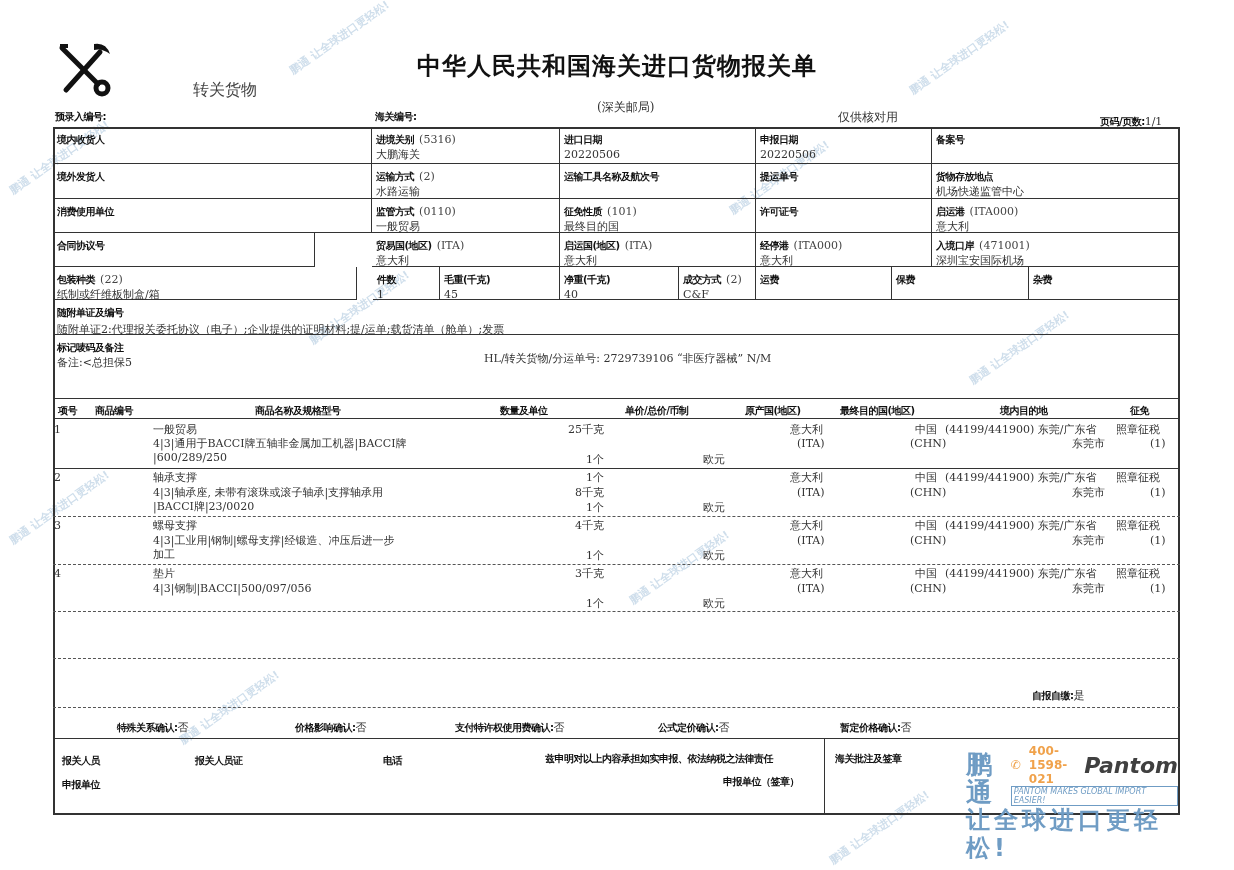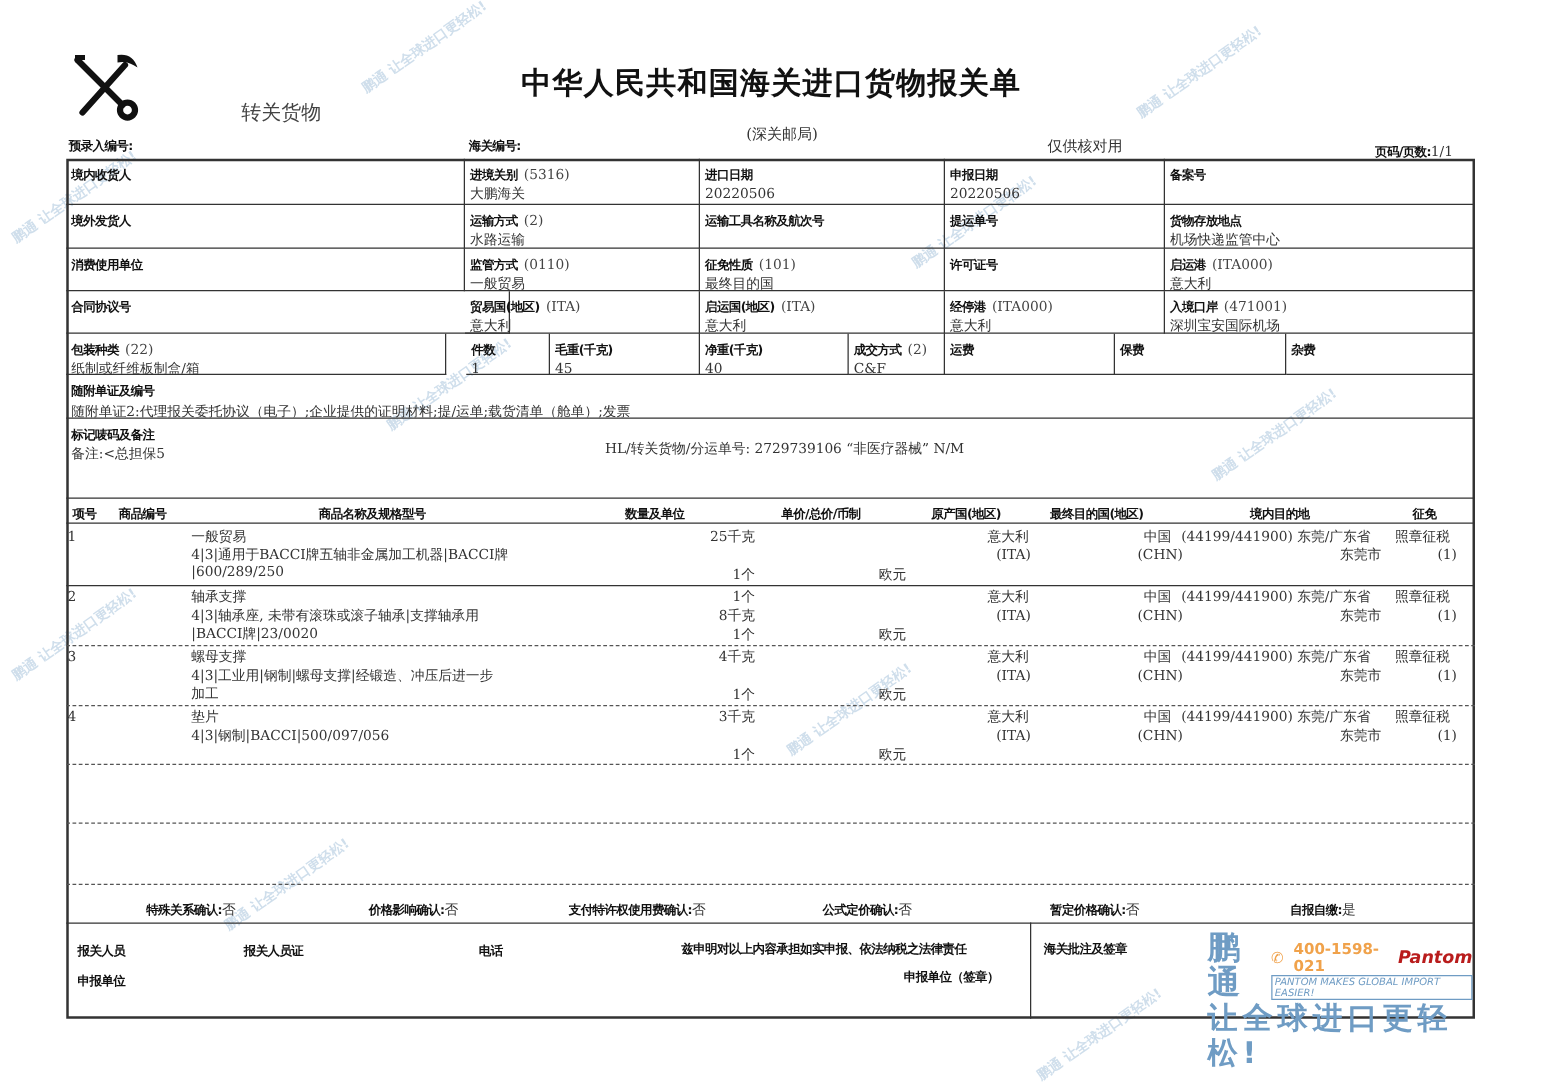--- a/index.html
+++ b/index.html
@@ -15,21 +15,21 @@
   .cell .lbl{display:inline;}
   .cell .val{display:block;line-height:15px;}
   .hline{position:absolute;border-top:1.5px solid #333;}
   .dline{position:absolute;border-top:1.5px dashed #555;}
   .th{position:absolute;top:404px;font-family:"DejaVu Sans","Liberation Sans",sans-serif;font-weight:bold;font-size:10px;color:#111;letter-spacing:-0.5px;}
   .r{position:absolute;font-size:11px;color:#333;white-space:nowrap;line-height:14px;}
   .wm{position:absolute;font-family:"DejaVu Sans","Liberation Sans",sans-serif;font-weight:bold;color:#a8c4dc;opacity:0.55;transform:rotate(-35deg);font-size:11px;pointer-events:none;}
   .stamp{left:918px;top:744px;width:260px;height:64px;}
   .stamp .cn{font-family:"DejaVu Sans","Liberation Sans",sans-serif;font-weight:bold;color:#6f9cc4;margin-left:48px;}
   .stamp .phone{color:#f0a24b;font-family:"DejaVu Sans","Liberation Sans",sans-serif;font-weight:bold;font-size:12px;}
-  .stamp .brand{color:#b91c1c;font-family:"DejaVu Sans","Liberation Sans",sans-serif;font-weight:bold;font-style:italic;font-size:14px;}
+  .stamp .brand{color:#404040;font-family:"DejaVu Sans","Liberation Sans",sans-serif;font-weight:bold;font-style:italic;font-size:22px;}
   .stamp .tag{color:#6f9cc4;font-family:"DejaVu Sans","Liberation Sans",sans-serif;font-style:italic;font-size:8px;border:1px solid #6f9cc4;padding:0 2px;}
 </style>
 </head>
 <body>
 
 <div class="wm" style="left:280px;top:30px">鹏通 让全球进口更轻松!</div>
 <div class="wm" style="left:900px;top:50px">鹏通 让全球进口更轻松!</div>
 <div class="wm" style="left:0px;top:150px">鹏通 让全球进口更轻松!</div>
 <div class="wm" style="left:720px;top:170px">鹏通 让全球进口更轻松!</div>
 <div class="wm" style="left:300px;top:300px">鹏通 让全球进口更轻松!</div>
@@ -75,21 +75,21 @@
 <div class="cell" style="left:560px;top:164px;width:196px;height:35px"><span class="lbl">运输工具名称及航次号</span></div>
 <div class="cell" style="left:756px;top:164px;width:176px;height:35px"><span class="lbl">提运单号</span></div>
 <div class="cell" style="left:932px;top:164px;width:248px;height:35px;border-right:none"><span class="lbl">货物存放地点</span><span class="val">机场快递监管中心</span></div>
 
 <div class="cell" style="left:53px;top:199px;width:319px;height:34px"><span class="lbl">消费使用单位</span></div>
 <div class="cell" style="left:372px;top:199px;width:188px;height:34px"><span class="lbl">监管方式</span> <span class="code">(0110)</span><span class="val">一般贸易</span></div>
 <div class="cell" style="left:560px;top:199px;width:196px;height:34px"><span class="lbl">征免性质</span> <span class="code">(101)</span><span class="val">最终目的国</span></div>
 <div class="cell" style="left:756px;top:199px;width:176px;height:34px"><span class="lbl">许可证号</span></div>
 <div class="cell" style="left:932px;top:199px;width:248px;height:34px;border-right:none"><span class="lbl">启运港</span> <span class="code">(ITA000)</span><span class="val">意大利</span></div>
 
-<div class="cell" style="left:53px;top:233px;width:355px;height:34px"><span class="lbl">合同协议号</span></div>
+<div class="cell" style="left:53px;top:233px;width:262px;height:34px"><span class="lbl">合同协议号</span></div>
 <div class="cell" style="left:372px;top:233px;width:188px;height:34px"><span class="lbl">贸易国(地区)</span> <span class="code">(ITA)</span><span class="val">意大利</span></div>
 <div class="cell" style="left:560px;top:233px;width:196px;height:34px"><span class="lbl">启运国(地区)</span> <span class="code">(ITA)</span><span class="val">意大利</span></div>
 <div class="cell" style="left:756px;top:233px;width:176px;height:34px"><span class="lbl">经停港</span> <span class="code">(ITA000)</span><span class="val">意大利</span></div>
 <div class="cell" style="left:932px;top:233px;width:248px;height:34px;border-right:none"><span class="lbl">入境口岸</span> <span class="code">(471001)</span><span class="val">深圳宝安国际机场</span></div>
 
 <div class="cell" style="left:53px;top:267px;width:304px;height:33px"><span class="lbl">包装种类</span> <span class="code">(22)</span><span class="val">纸制或纤维板制盒/箱</span></div>
 <div class="cell" style="left:373px;top:267px;width:67px;height:33px"><span class="lbl">件数</span><span class="val">1</span></div>
 <div class="cell" style="left:440px;top:267px;width:120px;height:33px"><span class="lbl">毛重(千克)</span><span class="val">45</span></div>
 <div class="cell" style="left:560px;top:267px;width:119px;height:33px"><span class="lbl">净重(千克)</span><span class="val">40</span></div>
 <div class="cell" style="left:679px;top:267px;width:77px;height:33px"><span class="lbl">成交方式</span> <span class="code">(2)</span><span class="val">C&amp;F</span></div>
@@ -190,21 +190,21 @@
 </div>
 <div class="dline" style="left:53px;top:611px;width:1127px"></div>
 <div class="dline" style="left:53px;top:658px;width:1127px"></div>
 <div class="dline" style="left:53px;top:707px;width:1127px"></div>
 
 <div class="abs" style="left:117px;top:716px"><span class="lbl">特殊关系确认:</span><span class="val">否</span></div>
 <div class="abs" style="left:295px;top:716px"><span class="lbl">价格影响确认:</span><span class="val">否</span></div>
 <div class="abs" style="left:455px;top:716px"><span class="lbl">支付特许权使用费确认:</span><span class="val">否</span></div>
 <div class="abs" style="left:658px;top:716px"><span class="lbl">公式定价确认:</span><span class="val">否</span></div>
 <div class="abs" style="left:840px;top:716px"><span class="lbl">暂定价格确认:</span><span class="val">否</span></div>
-<div class="abs" style="left:1032px;top:716px"><span class="lbl">自报自缴:</span><span class="val">是</span></div>
+<div class="abs" style="left:1032px;top:684px"><span class="lbl">自报自缴:</span><span class="val">是</span></div>
 
 <div class="hline" style="left:53px;top:738px;width:1127px"></div>
 <div class="abs" style="left:824px;top:738px;height:77px;border-left:1.5px solid #333"></div>
 
 <div class="abs lbl" style="left:62px;top:754px">报关人员</div>
 <div class="abs lbl" style="left:195px;top:754px">报关人员证</div>
 <div class="abs lbl" style="left:383px;top:754px">电话</div>
 <div class="abs lbl" style="left:545px;top:752px">兹申明对以上内容承担如实申报、依法纳税之法律责任</div>
 <div class="abs lbl" style="left:62px;top:778px">申报单位</div>
 <div class="abs lbl" style="left:723px;top:775px">申报单位（签章）</div>

